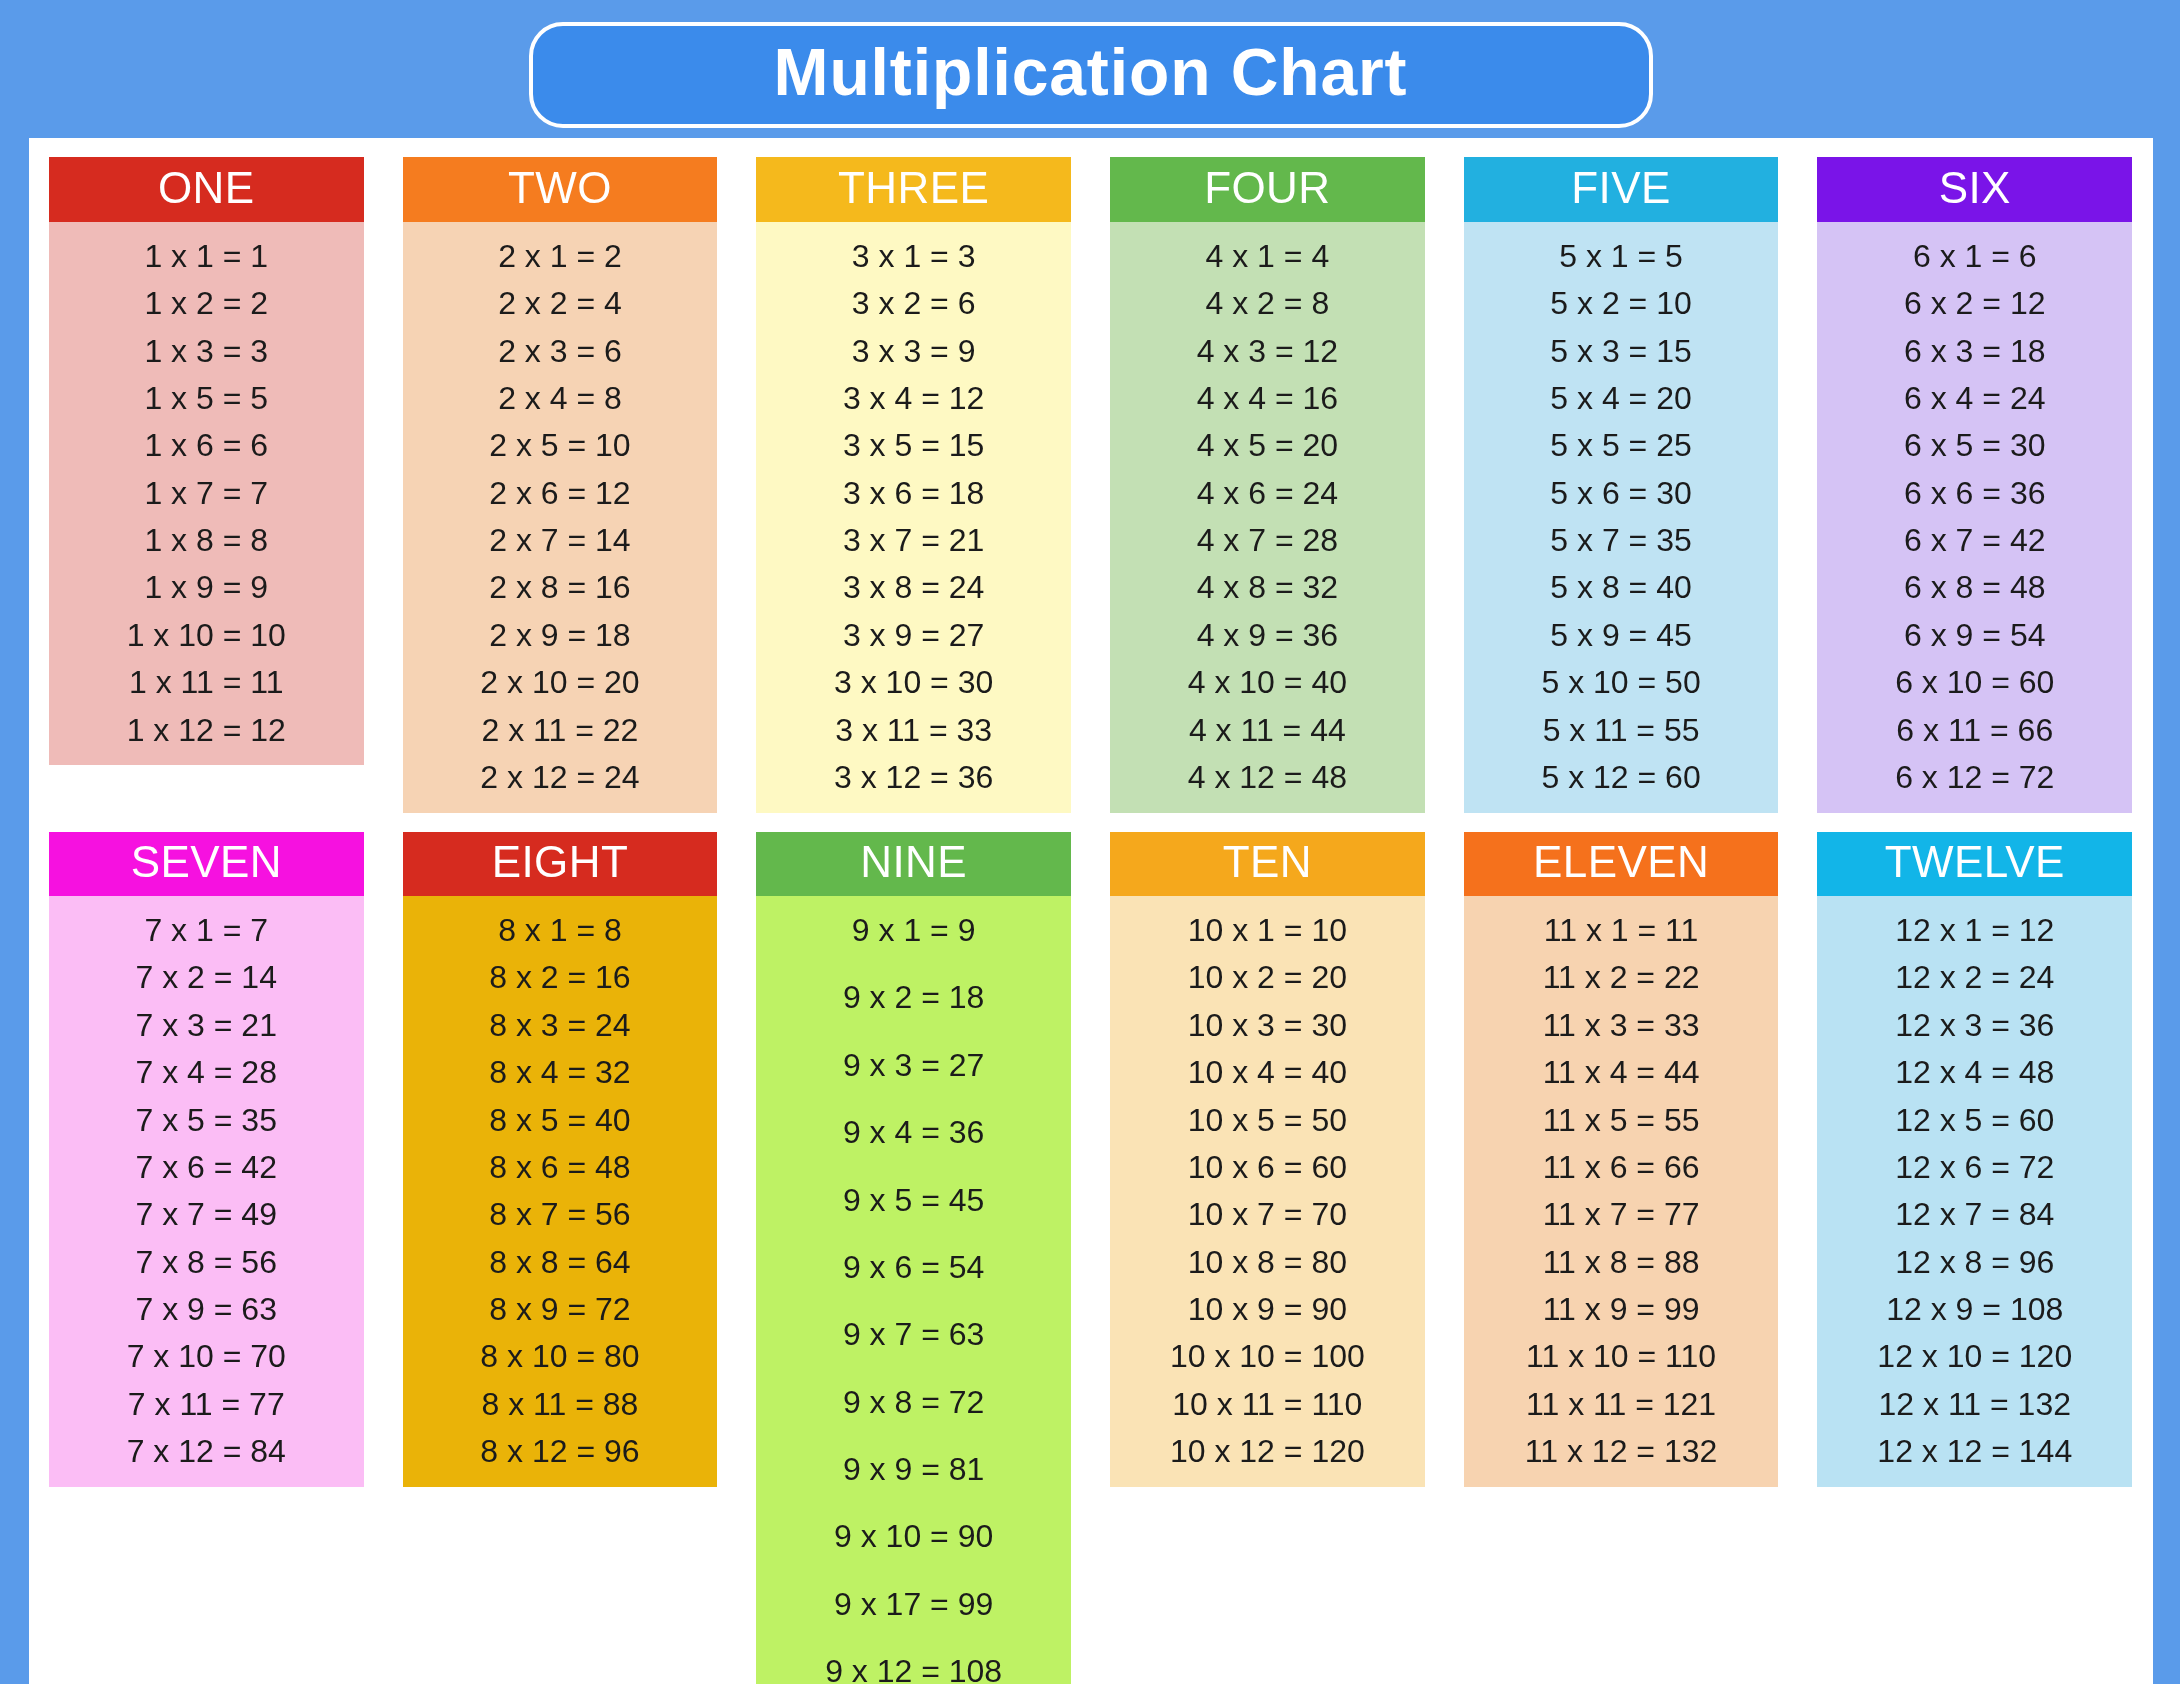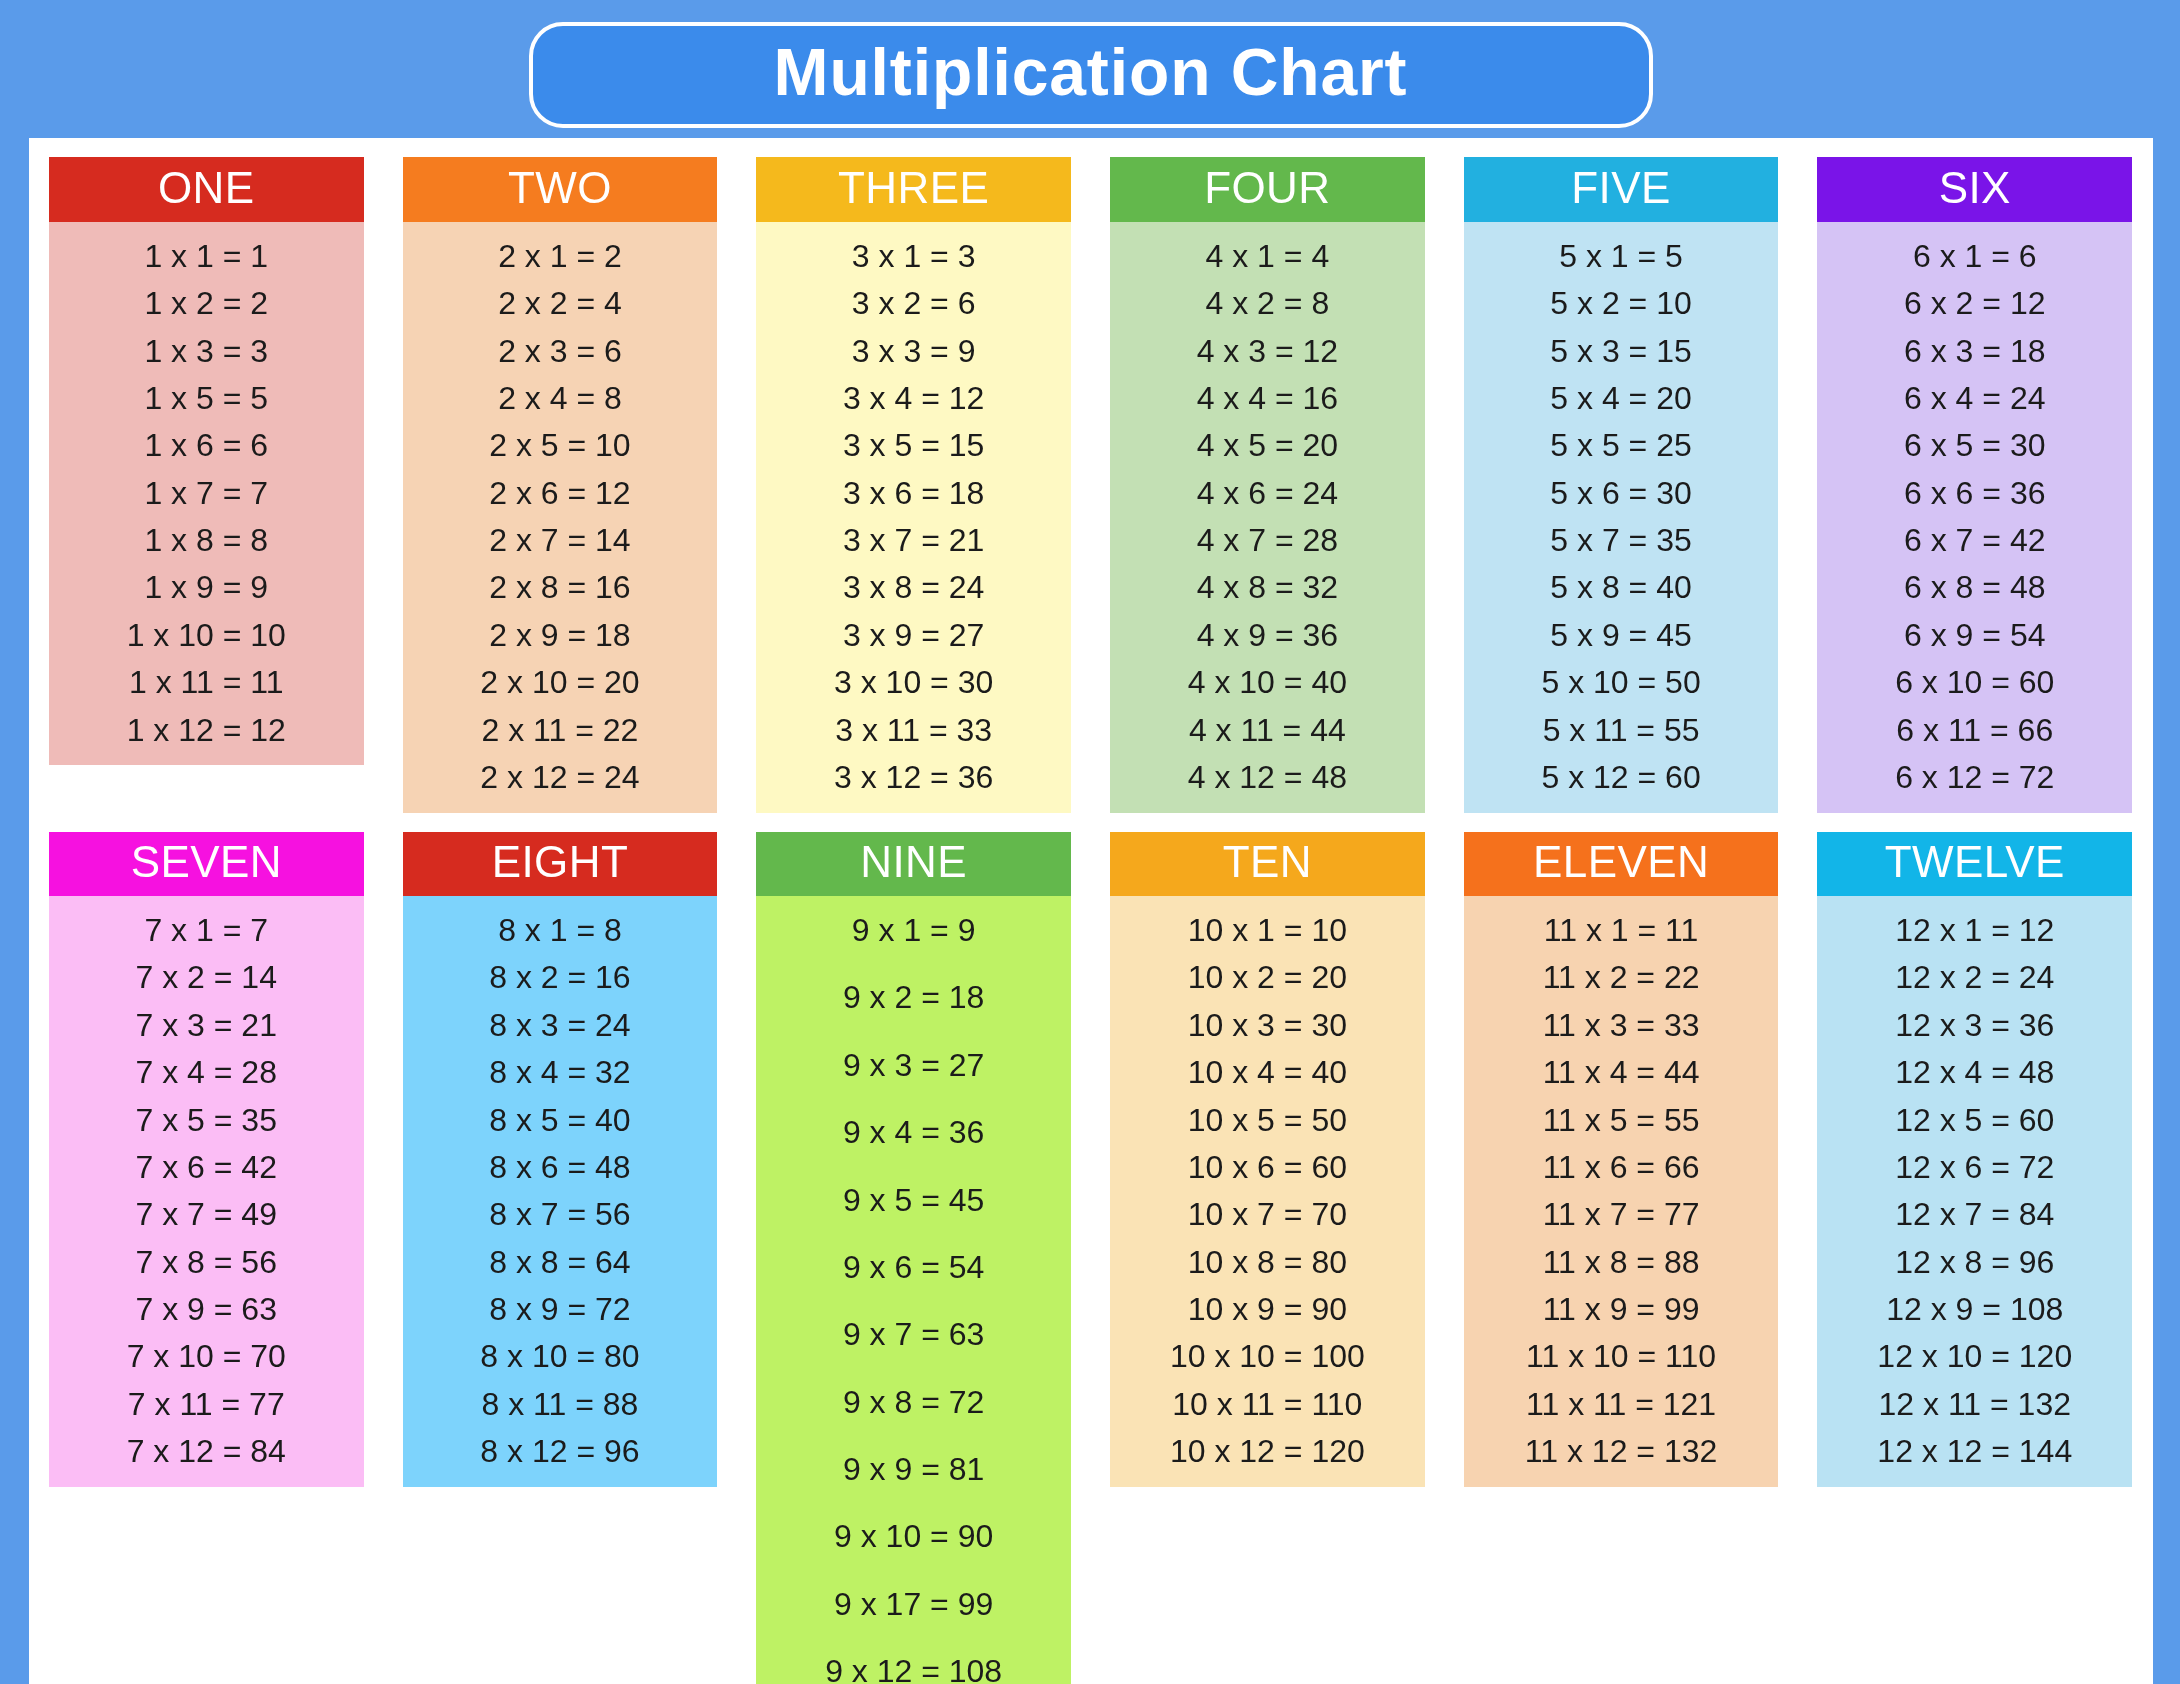--- a/index.html
+++ b/index.html
@@ -236,21 +236,21 @@
               <div class="fact">7 x 7 = 49</div>
               <div class="fact">7 x 8 = 56</div>
               <div class="fact">7 x 9 = 63</div>
               <div class="fact">7 x 10 = 70</div>
               <div class="fact">7 x 11 = 77</div>
               <div class="fact">7 x 12 = 84</div>
             </div>
           </div>
           <div class="col-card">
             <div class="col-header" style="background: rgb(214, 43, 31);">EIGHT</div>
-            <div class="col-body" style="background: #7dd3fc;">
+            <div class="col-body" style="background: #eab308;">
               <div class="fact">8 x 1 = 8</div>
               <div class="fact">8 x 2 = 16</div>
               <div class="fact">8 x 3 = 24</div>
               <div class="fact">8 x 4 = 32</div>
               <div class="fact">8 x 5 = 40</div>
               <div class="fact">8 x 6 = 48</div>
               <div class="fact">8 x 7 = 56</div>
               <div class="fact">8 x 8 = 64</div>
               <div class="fact">8 x 9 = 72</div>
               <div class="fact">8 x 10 = 80</div>

